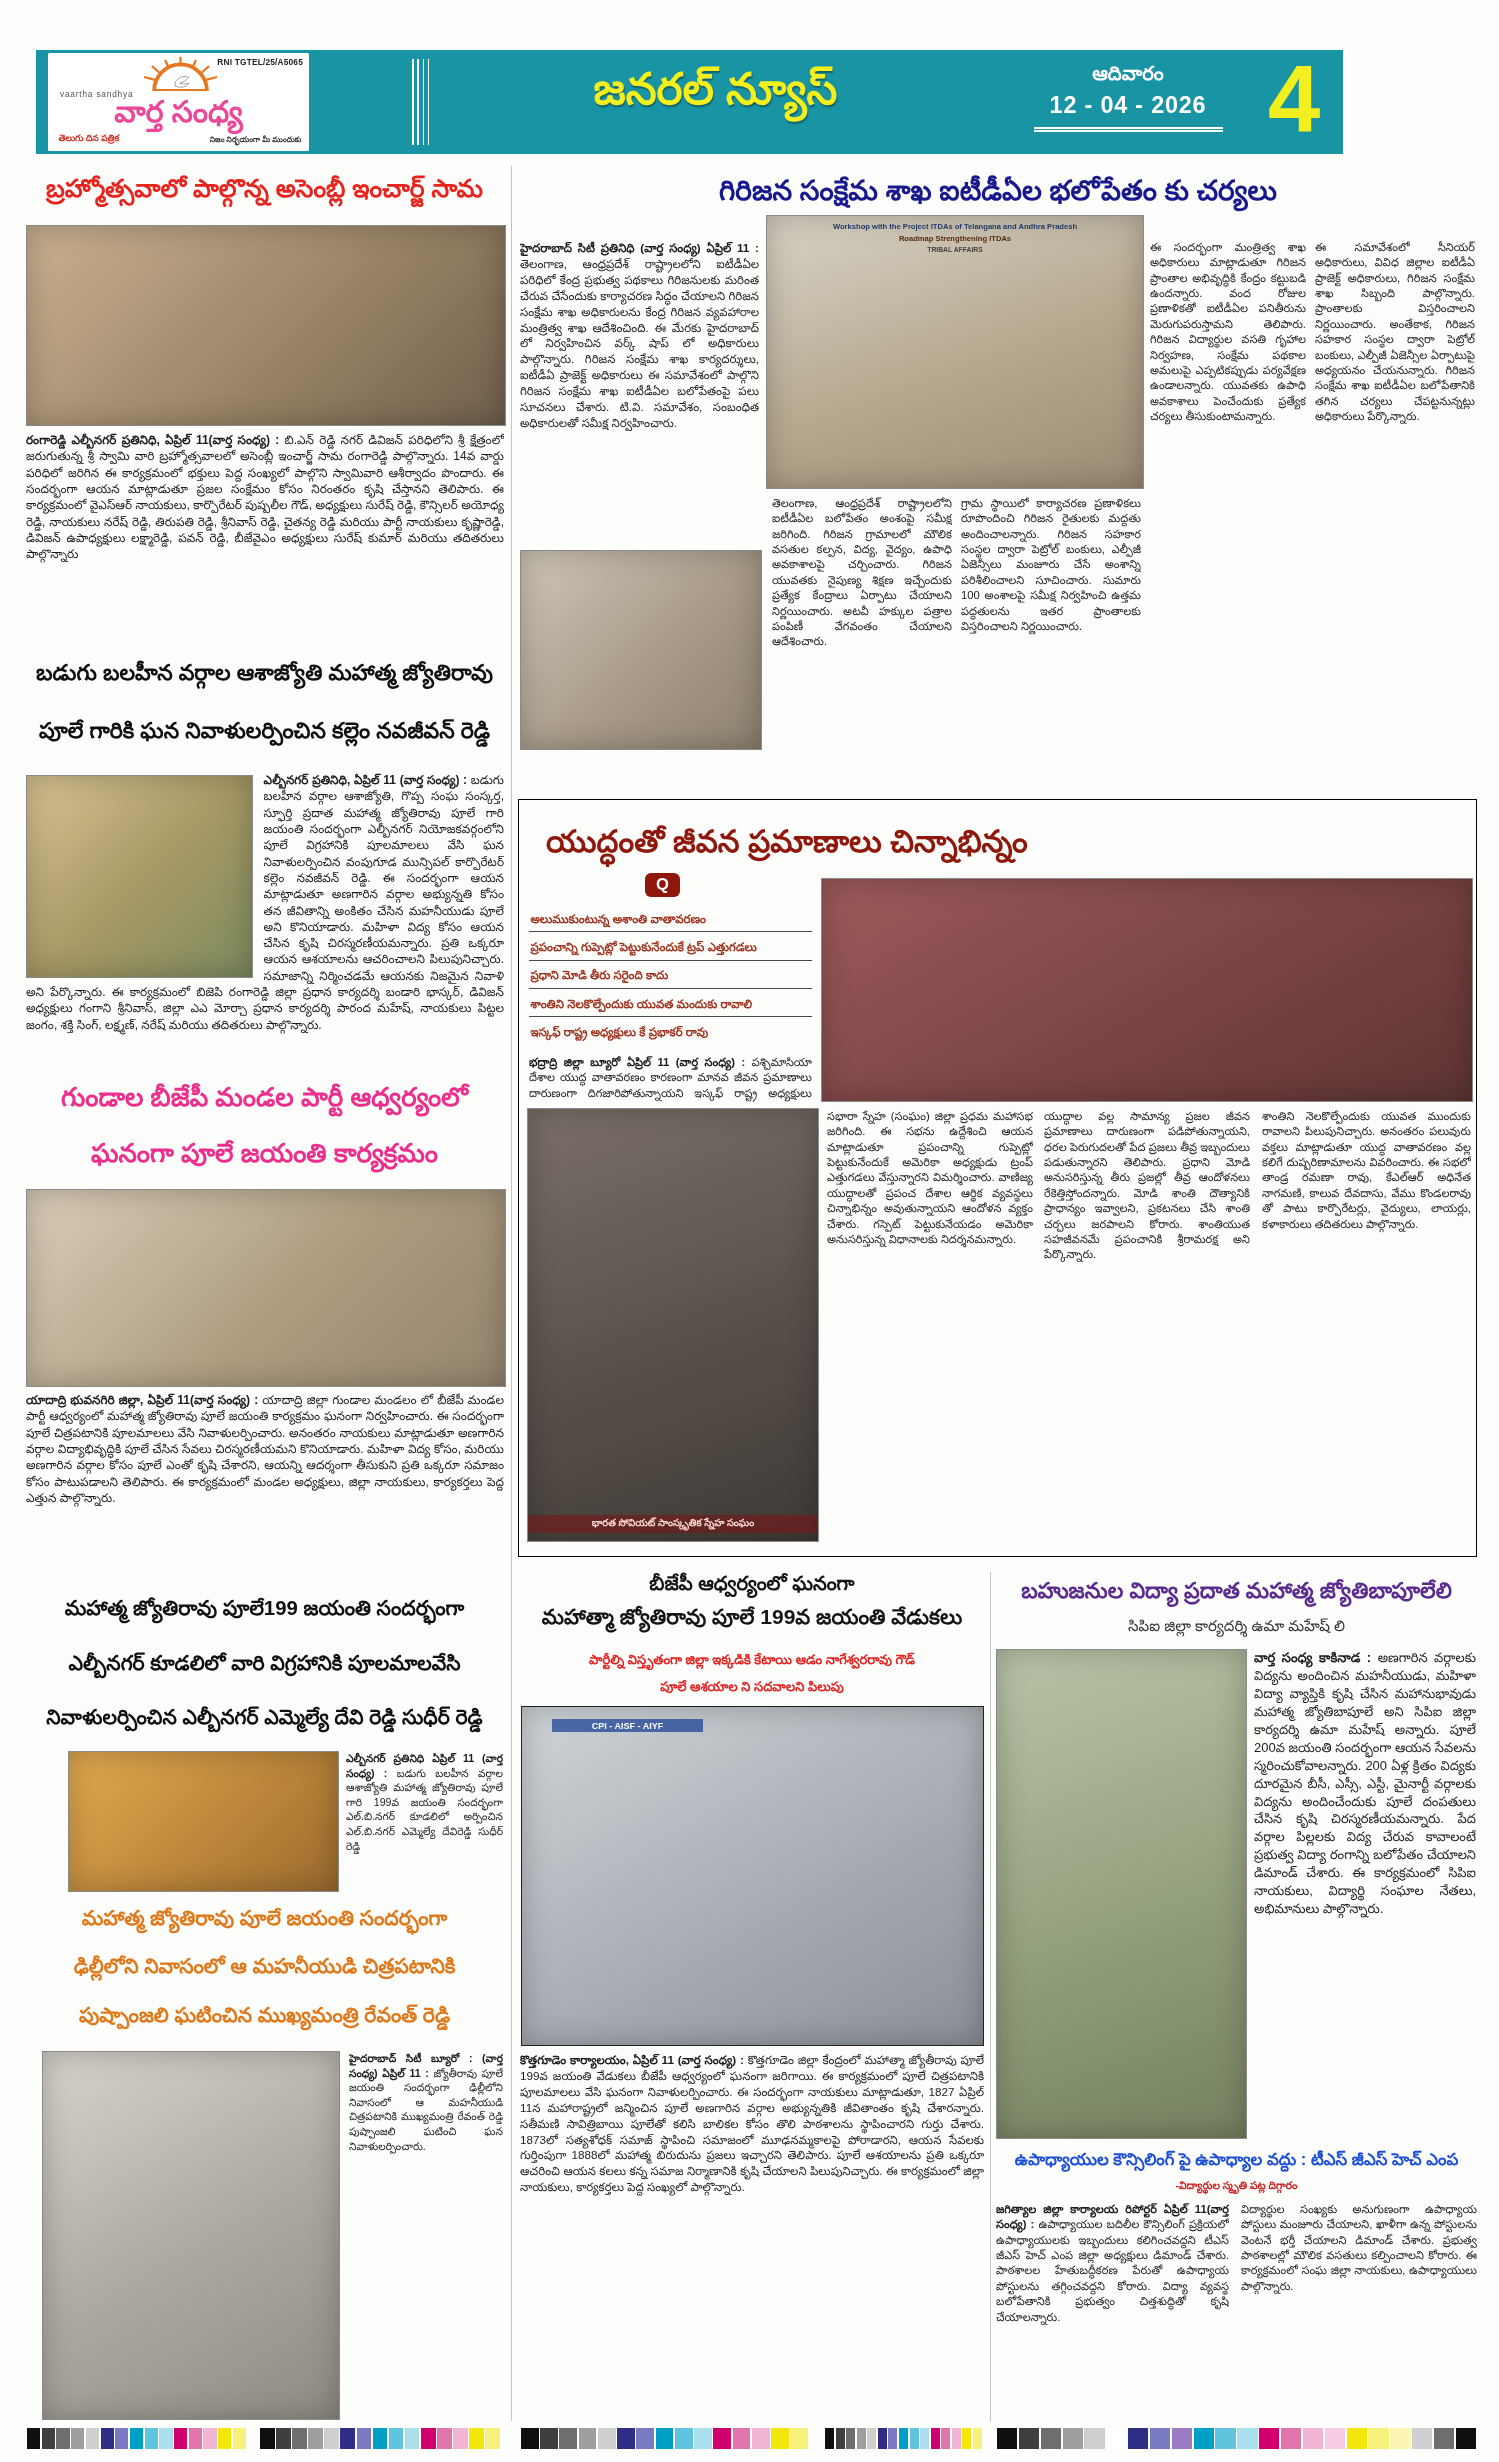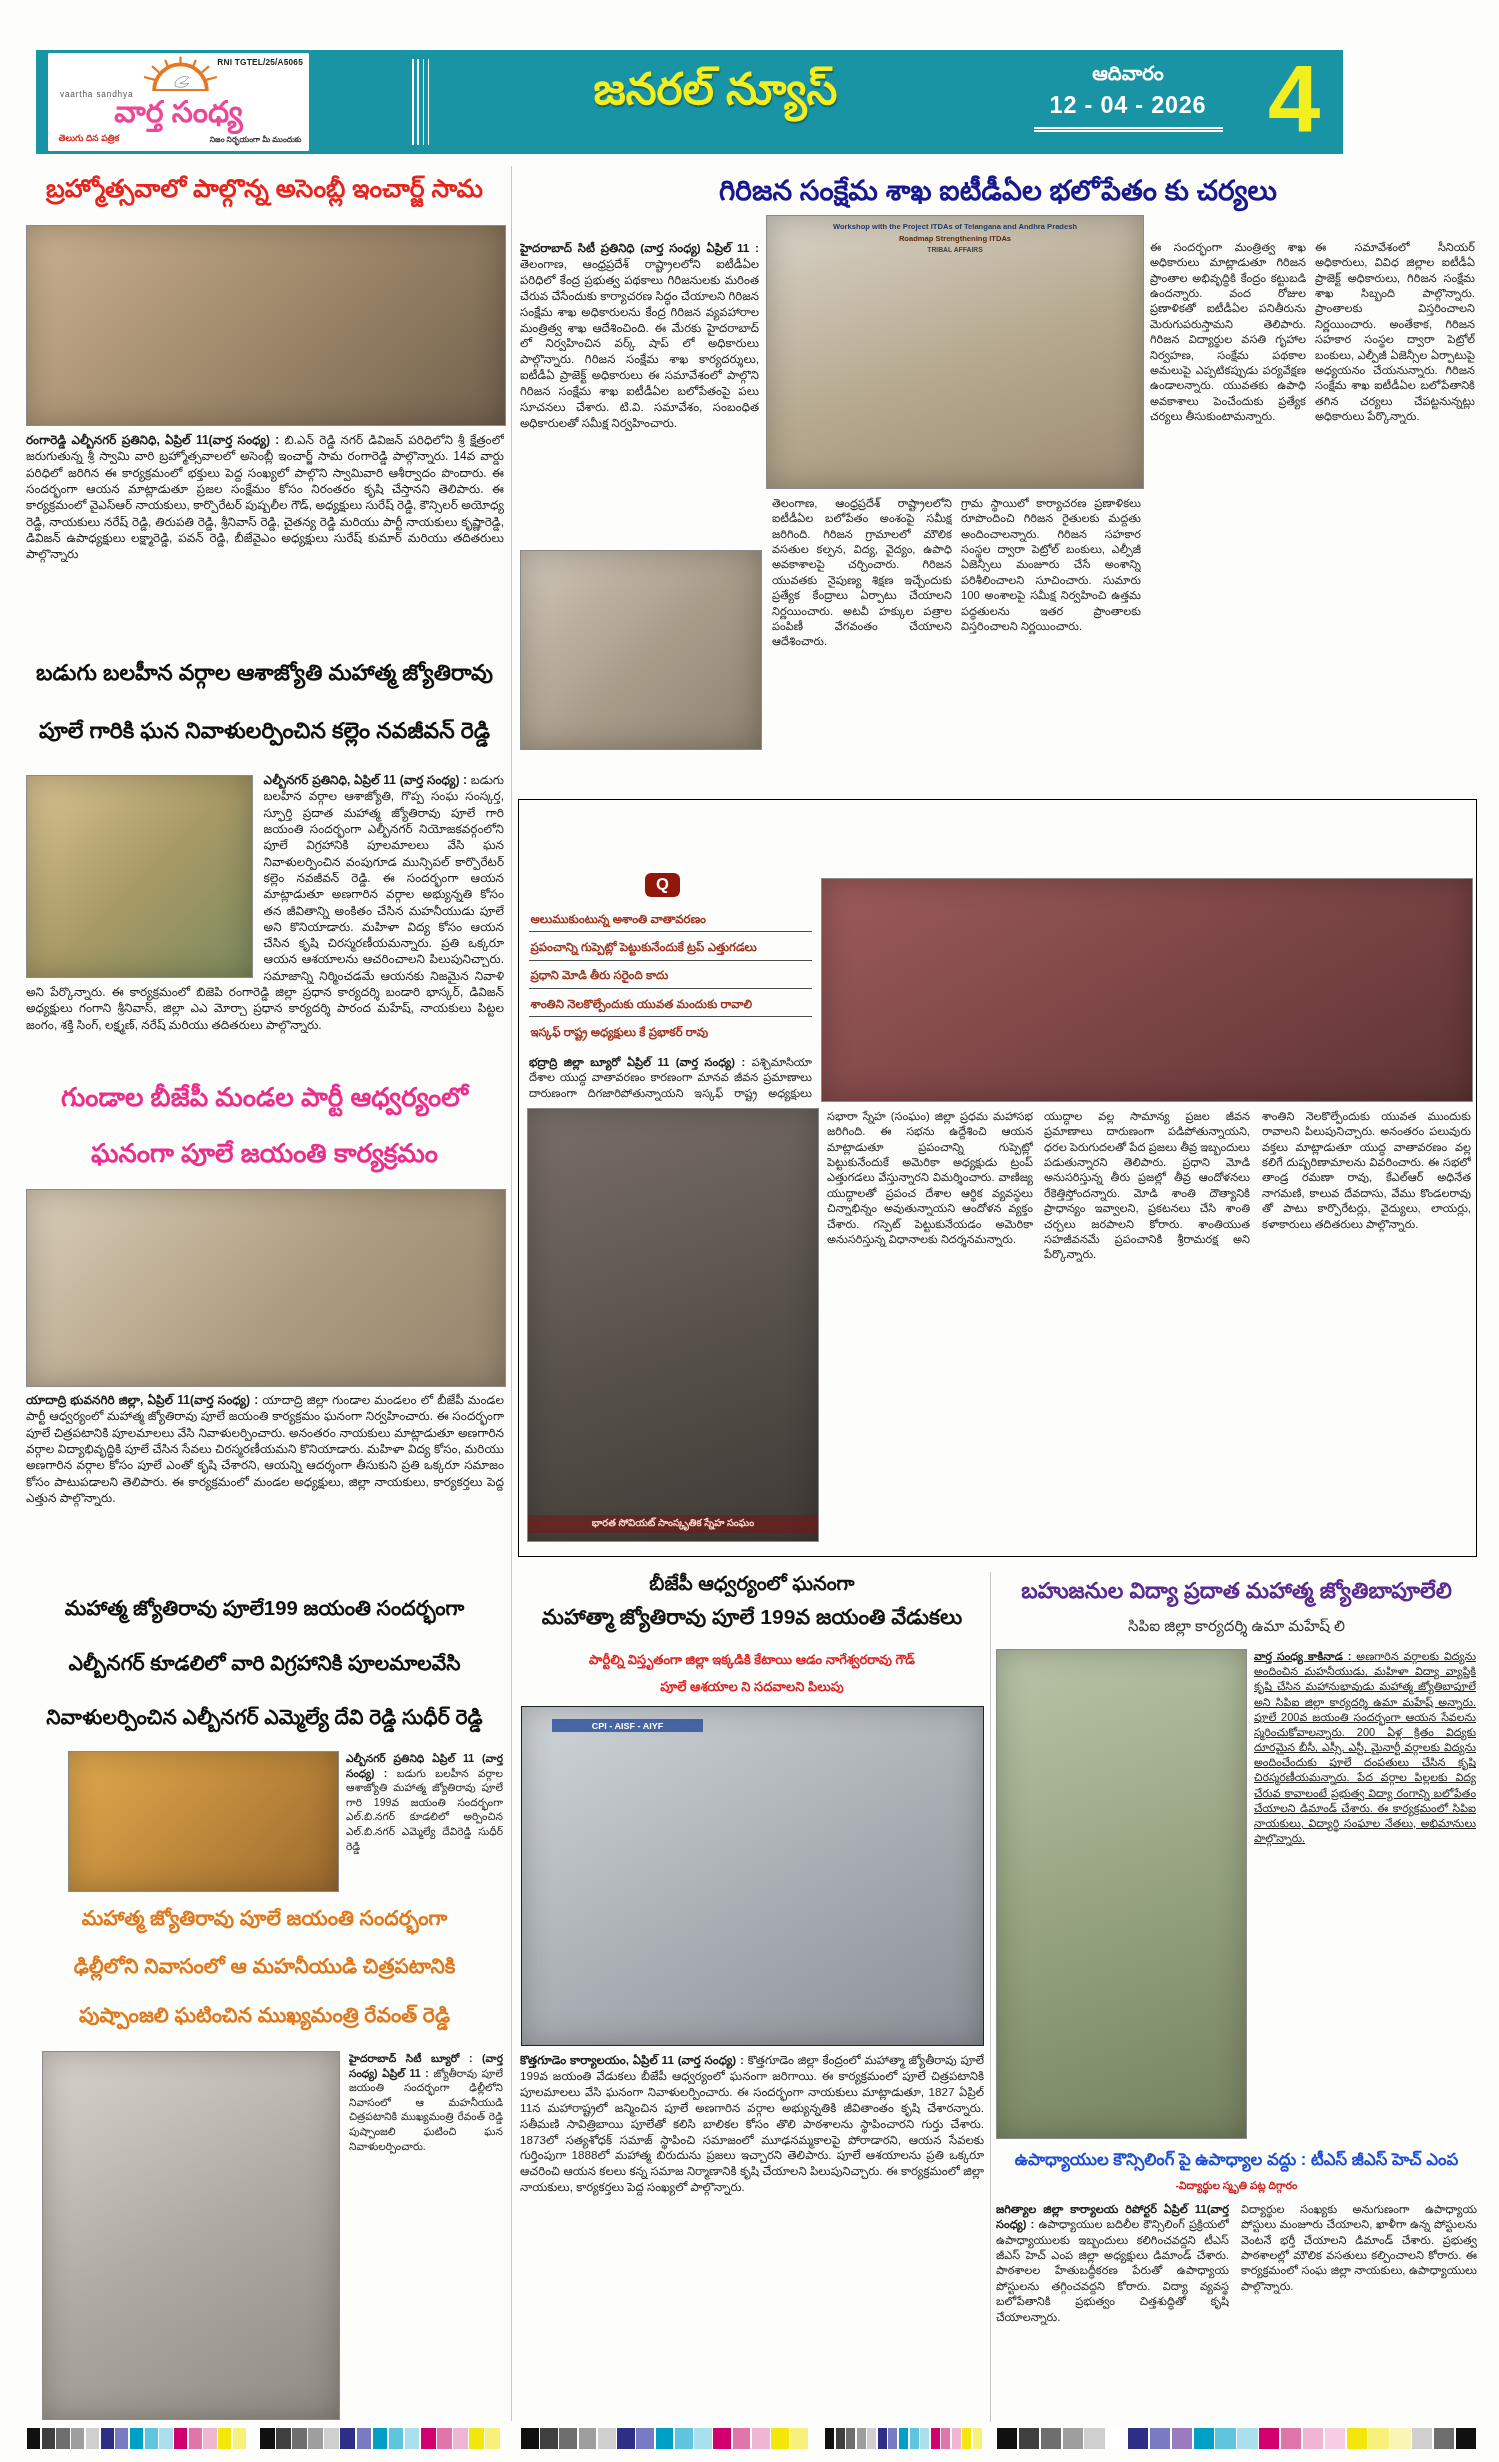--- a/index.html
+++ b/index.html
@@ -142,20 +142,21 @@
     <div class="photo-label" style="top:18px;font-size:7.6px;color:#5a2a10;">Roadmap Strengthening ITDAs</div>
     <div class="photo-label" style="top:30px;font-size:6.8px;color:#444;">TRIBAL AFFAIRS</div>
   </div>
   <div class="abs photo" style="left:520px;top:550px;width:240px;height:198px;background:linear-gradient(135deg,#cfc6b8,#a89b88 55%,#8e8270);"></div>
   <div class="abs bt" style="left:772px;top:496px;width:180px;height:296px;font-size:11.3px;">తెలంగాణ, ఆంధ్రప్రదేశ్ రాష్ట్రాలలోని ఐటీడీఏల బలోపేతం అంశంపై సమీక్ష జరిగింది. గిరిజన గ్రామాలలో మౌలిక వసతుల కల్పన, విద్య, వైద్యం, ఉపాధి అవకాశాలపై చర్చించారు. గిరిజన యువతకు నైపుణ్య శిక్షణ ఇచ్చేందుకు ప్రత్యేక కేంద్రాలు ఏర్పాటు చేయాలని నిర్ణయించారు. అటవీ హక్కుల పత్రాల పంపిణీ వేగవంతం చేయాలని ఆదేశించారు.</div>
   <div class="abs bt" style="left:961px;top:496px;width:180px;height:296px;font-size:11.3px;">గ్రామ స్థాయిలో కార్యాచరణ ప్రణాళికలు రూపొందించి గిరిజన రైతులకు మద్దతు అందించాలన్నారు. గిరిజన సహకార సంస్థల ద్వారా పెట్రోల్ బంకులు, ఎల్పీజీ ఏజెన్సీలు మంజూరు చేసే అంశాన్ని పరిశీలించాలని సూచించారు. సుమారు 100 అంశాలపై సమీక్ష నిర్వహించి ఉత్తమ పద్ధతులను ఇతర ప్రాంతాలకు విస్తరించాలని నిర్ణయించారు.</div>
   <div class="abs bt" style="left:1150px;top:240px;width:156px;height:552px;font-size:11.3px;">ఈ సందర్భంగా మంత్రిత్వ శాఖ అధికారులు మాట్లాడుతూ గిరిజన ప్రాంతాల అభివృద్ధికి కేంద్రం కట్టుబడి ఉందన్నారు. వంద రోజుల ప్రణాళికతో ఐటీడీఏల పనితీరును మెరుగుపరుస్తామని తెలిపారు. గిరిజన విద్యార్థుల వసతి గృహాల నిర్వహణ, సంక్షేమ పథకాల అమలుపై ఎప్పటికప్పుడు పర్యవేక్షణ ఉండాలన్నారు. యువతకు ఉపాధి అవకాశాలు పెంచేందుకు ప్రత్యేక చర్యలు తీసుకుంటామన్నారు.</div>
   <div class="abs bt" style="left:1315px;top:240px;width:160px;height:552px;font-size:11.3px;">ఈ సమావేశంలో సీనియర్ అధికారులు, వివిధ జిల్లాల ఐటీడీఏ ప్రాజెక్ట్ అధికారులు, గిరిజన సంక్షేమ శాఖ సిబ్బంది పాల్గొన్నారు. ప్రాంతాలకు విస్తరించాలని నిర్ణయించారు. అంతేకాక, గిరిజన సహకార సంస్థల ద్వారా పెట్రోల్ బంకులు, ఎల్పీజీ ఏజెన్సీల ఏర్పాటుపై అధ్యయనం చేయనున్నారు. గిరిజన సంక్షేమ శాఖ ఐటీడీఏల బలోపేతానికి తగిన చర్యలు చేపట్టనున్నట్లు అధికారులు పేర్కొన్నారు.</div>
 
   <div class="abs box" style="left:518px;top:799px;width:957px;height:756px;"></div>
+  <div class="abs hl hl-maroon" style="left:546px;top:824px;width:680px;">యుద్ధంతో జీవన ప్రమాణాలు చిన్నాభిన్నం</div>
   <div class="abs q-icon" style="left:645px;top:873px;width:35px;height:24px;">Q</div>
   <div class="abs" style="left:529px;top:904px;width:283px;">
     <div class="war-sub">అలుముకుంటున్న అశాంతి వాతావరణం</div>
     <div class="war-sub">ప్రపంచాన్ని గుప్పెట్లో పెట్టుకునేందుకే ట్రప్ ఎత్తుగడలు</div>
     <div class="war-sub">ప్రధాని మోడి తీరు సరైంది కాదు</div>
     <div class="war-sub">శాంతిని నెలకొల్పేందుకు యువత మందుకు రావాలి</div>
     <div class="war-sub">ఇస్కఫ్ రాష్ట్ర అధ్యక్షులు కే ప్రభాకర్ రావు</div>
   </div>
   <div class="abs bt" style="left:529px;top:1055px;width:283px;height:48px;font-size:11.3px;">
     <span class="byline">భద్రాద్రి జిల్లా బ్యూరో ఏప్రిల్ 11 (వార్త సంధ్య) :</span>
@@ -177,21 +178,21 @@
     <div class="photo-label" style="top:12px;font-size:9px;color:#ffffff;background:rgba(20,60,150,.7);width:151px;left:30px;padding:1.5px 0;">CPI - AISF - AIYF</div>
   </div>
   <div class="abs bt" style="left:520px;top:2052px;width:464px;height:367px;font-size:11.7px;">
     <span class="byline">కొత్తగూడెం కార్యాలయం, ఏప్రిల్ 11 (వార్త సంధ్య) :</span>
     <span>కొత్తగూడెం జిల్లా కేంద్రంలో మహాత్మా జ్యోతీరావు పూలే 199వ జయంతి వేడుకలు బీజేపీ ఆధ్వర్యంలో ఘనంగా జరిగాయి. ఈ కార్యక్రమంలో పూలే చిత్రపటానికి పూలమాలలు వేసి ఘనంగా నివాళులర్పించారు. ఈ సందర్భంగా నాయకులు మాట్లాడుతూ, 1827 ఏప్రిల్ 11న మహారాష్ట్రలో జన్మించిన పూలే అణగారిన వర్గాల అభ్యున్నతికి జీవితాంతం కృషి చేశారన్నారు. సతీమణి సావిత్రిబాయి పూలేతో కలిసి బాలికల కోసం తొలి పాఠశాలను స్థాపించారని గుర్తు చేశారు. 1873లో సత్యశోధక్ సమాజ్ స్థాపించి సమాజంలో మూఢనమ్మకాలపై పోరాడారని, ఆయన సేవలకు గుర్తింపుగా 1888లో మహాత్మ బిరుదును ప్రజలు ఇచ్చారని తెలిపారు. పూలే ఆశయాలను ప్రతి ఒక్కరూ ఆచరించి ఆయన కలలు కన్న సమాజ నిర్మాణానికి కృషి చేయాలని పిలుపునిచ్చారు. ఈ కార్యక్రమంలో జిల్లా నాయకులు, కార్యకర్తలు పెద్ద సంఖ్యలో పాల్గొన్నారు.</span>
   </div>
 
   <div class="abs hl hl-purple" style="left:996px;top:1578px;width:481px;">బహుజనుల విద్యా ప్రదాత మహాత్మ జ్యోతిబాపూలేలి</div>
   <div class="abs subhead-gray" style="left:996px;top:1617px;width:481px;">సిపిఐ జిల్లా కార్యదర్శి ఉమా మహేష్ లి</div>
   <div class="abs photo" style="left:996px;top:1649px;width:249px;height:488px;background:linear-gradient(160deg,#b9c4a8,#93a07d 55%,#74815f);"></div>
-  <div class="abs bt-sm" style="left:1254px;top:1649px;width:222px;height:488px;font-size:11px;text-decoration:underline;">
+  <div class="abs bt-sm" style="left:1254px;top:1649px;width:222px;height:488px;font-size:13px;">
     <span class="byline">వార్త సంధ్య కాకినాడ :</span>
     <span>అణగారిన వర్గాలకు విద్యను అందించిన మహనీయుడు, మహిళా విద్యా వ్యాప్తికి కృషి చేసిన మహానుభావుడు మహాత్మ జ్యోతిబాపూలే అని సిపిఐ జిల్లా కార్యదర్శి ఉమా మహేష్ అన్నారు. పూలే 200వ జయంతి సందర్భంగా ఆయన సేవలను స్మరించుకోవాలన్నారు. 200 ఏళ్ల క్రితం విద్యకు దూరమైన బీసీ, ఎస్సీ, ఎస్టీ, మైనార్టీ వర్గాలకు విద్యను అందించేందుకు పూలే దంపతులు చేసిన కృషి చిరస్మరణీయమన్నారు. పేద వర్గాల పిల్లలకు విద్య చేరువ కావాలంటే ప్రభుత్వ విద్యా రంగాన్ని బలోపేతం చేయాలని డిమాండ్ చేశారు. ఈ కార్యక్రమంలో సిపిఐ నాయకులు, విద్యార్థి సంఘాల నేతలు, అభిమానులు పాల్గొన్నారు.</span>
   </div>
 
   <div class="abs hl hl-blue" style="left:996px;top:2150px;width:481px;">ఉపాధ్యాయుల కౌన్సిలింగ్ పై ఉపాధ్యాల వద్దు : టీఎస్ జీఎస్ హెచ్ ఎంప</div>
   <div class="abs subhead-red-sm" style="left:996px;top:2179px;width:481px;">-విద్యార్థుల స్మృతి పట్ల దిగ్గారం</div>
   <div class="abs bt" style="left:996px;top:2202px;width:233px;height:221px;font-size:11.3px;">
     <span class="byline">జగిత్యాల జిల్లా కార్యాలయ రిపోర్టర్ ఏప్రిల్ 11(వార్త సంధ్య) :</span>
     <span>ఉపాధ్యాయుల బదిలీల కౌన్సిలింగ్ ప్రక్రియలో ఉపాధ్యాయులకు ఇబ్బందులు కలిగించవద్దని టీఎస్ జీఎస్ హెచ్ ఎంప జిల్లా అధ్యక్షులు డిమాండ్ చేశారు. పాఠశాలల హేతుబద్ధీకరణ పేరుతో ఉపాధ్యాయ పోస్టులను తగ్గించవద్దని కోరారు. విద్యా వ్యవస్థ బలోపేతానికి ప్రభుత్వం చిత్తశుద్ధితో కృషి చేయాలన్నారు.</span>
   </div>

